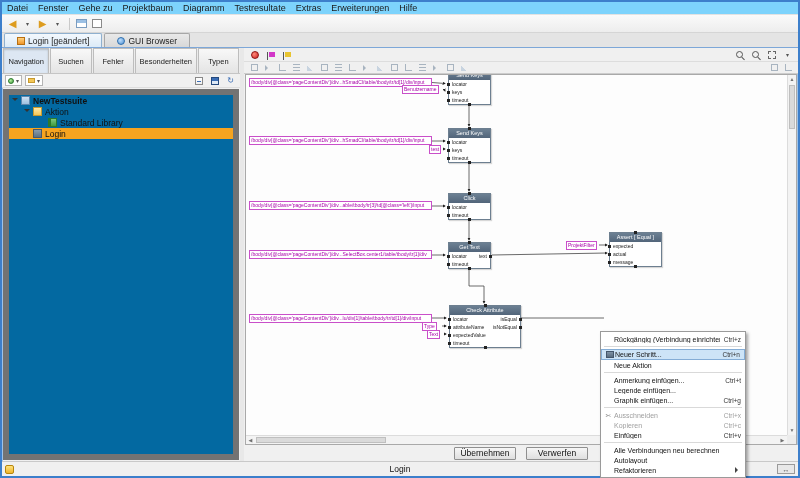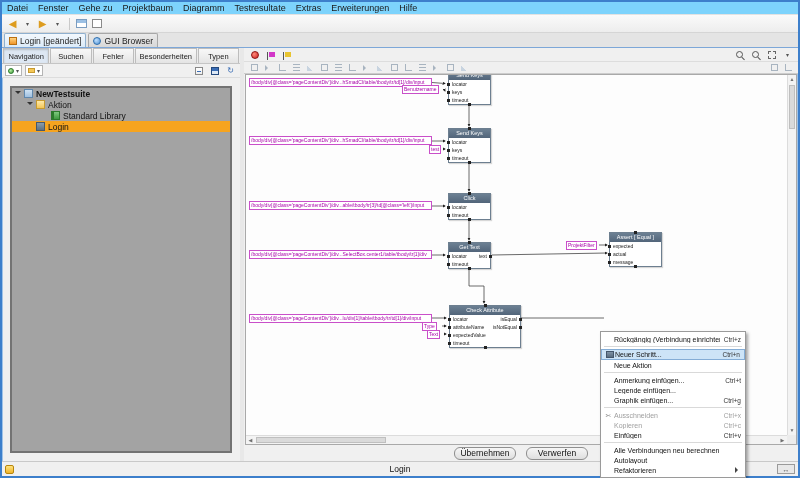--- a/index.html
+++ b/index.html
@@ -17,47 +17,47 @@
 
 .toolbar-main{height:18px;flex:0 0 auto;display:flex;align-items:center;gap:2px;padding:0 4px;background:linear-gradient(#fafafa,#ededed);border-bottom:1px solid #d5d5d5}
 .tbn{height:14px;min-width:13px;display:flex;align-items:center;justify-content:center}
 .garr{font-size:10px;color:#dd9c1f;line-height:1}
 .caret{font-size:6px;color:#555;line-height:1}
 .tsep{width:1px;height:12px;background:#c9c9c9;margin:0 3px}
 .ic-window{width:11px;height:9px;border:1px solid #7a9cc0;background:linear-gradient(#9cc0e4 3px,#fff 3px)}
 .ic-grid{width:10px;height:9px;border:1px solid #8a8a8a;background:linear-gradient(#fff,#fff),repeating-linear-gradient(#bcd 0 1px,transparent 1px 3px)}
 
 .dtabs{height:15px;flex:0 0 auto;display:flex;align-items:flex-end;background:#e4e4e4;padding:1px 2px 0;gap:2px;border-bottom:1px solid #7da7d8}
-.dtab{height:14px;display:flex;align-items:center;gap:3px;padding:0 4px;font-size:8.5px;color:#222;border:1px solid #a7a7a7;border-bottom:none;background:linear-gradient(#e9e9e9,#d8d8d8);border-radius:2px 2px 0 0;white-space:nowrap}
+.dtab{height:14px;display:flex;align-items:center;gap:3px;padding:0 12px;font-size:8.5px;color:#222;border:1px solid #a7a7a7;border-bottom:none;background:linear-gradient(#e9e9e9,#d8d8d8);border-radius:2px 2px 0 0;white-space:nowrap}
 .dtab.act{background:linear-gradient(#f3f8fd,#dcebf8);border-color:#8fb0cf}
 .dtic{width:8px;height:8px;flex:0 0 auto}
 .dtic.login{background:linear-gradient(#ffd27f,#f0962a);border:1px solid #b86f12}
 .dtic.gui{background:radial-gradient(circle at 35% 35%,#bfe0ff,#4f8fd0);border:1px solid #2f6fae;border-radius:50%}
 
 .main{flex:1;display:flex;min-height:0}
 .left-panel{width:238px;flex:0 0 auto;display:flex;flex-direction:column;min-height:0}
 .splitter{width:4px;flex:0 0 auto;background:#e8e8e8}
 .right-panel{flex:1;display:flex;flex-direction:column;min-width:0;min-height:0}
 
-.ptabs{display:flex;height:16px;flex:0 0 auto;background:#ececec;border-bottom:1px solid #c5c5c5;padding:0 1px;gap:1px}
+.ptabs{display:flex;height:26px;flex:0 0 auto;background:#ececec;border-bottom:1px solid #c5c5c5;padding:0 1px;gap:1px}
 .ptab{flex:1;display:flex;align-items:center;justify-content:center;font-size:7.5px;color:#222;background:linear-gradient(#f8f8f8,#e4e4e4);border:1px solid #bdbdbd;border-bottom:none;white-space:nowrap;overflow:hidden;padding:0 2px}
 .ptab.sel{background:#dde7f3;box-shadow:inset 0 1px 2px rgba(0,0,0,.18)}
 .lt0{flex-grow:1.15}.lt3{flex-grow:1.6}
 
 .ltoolbar{height:14px;flex:0 0 auto;display:flex;align-items:center;gap:3px;padding:0 3px;background:#f0f0f0;border-bottom:1px solid #ddd}
 .combo{height:11px;display:flex;align-items:center;gap:2px;padding:0 2px;border:1px solid #b5b5b5;background:#fff}
 .dot-green{width:6px;height:6px;border-radius:50%;background:radial-gradient(circle at 35% 35%,#b8f0a0,#3f9a3f);border:1px solid #2c7a2c}
 .ic-mini-folder{width:7px;height:5px;background:#f4c757;border:1px solid #c79a2f}
 .flexsp{flex:1}
 .ic-floppy{width:8px;height:8px;background:#3a6db5;border:1px solid #24497e;box-shadow:inset 0 -3px 0 #dce8f5}
 .ic-plusbox{width:8px;height:8px;border:1px solid #888;background:linear-gradient(#fff,#eee);position:relative}
 .ic-plusbox::before{content:"";position:absolute;left:1.5px;top:3px;width:4px;height:1px;background:#3a6db5}
 .ic-reload{font-size:8px;color:#3a6db5;line-height:1}
 
-.tree{flex:1;background:#a3a3a3;border:2px solid #737373;margin:8px;overflow:hidden}
+.tree{flex:1;background:#0369a1;border:6px solid #737373;margin:1px;overflow:hidden}
 .trow{display:flex;align-items:center;height:11px;padding-left:3px;white-space:nowrap}
 .trow.l1{padding-left:15px}.trow.l2{padding-left:30px}
 .trow.sel{background:#f6a41f}
 .tw{width:9px;flex:0 0 auto;position:relative;height:9px}
 .tw.down::before{content:"";position:absolute;top:2px;left:0;border:3.5px solid transparent;border-top-color:#333}
 .ticn{width:9px;height:9px;margin-right:3px;flex:0 0 auto}
 .ticn.suite{background:linear-gradient(#cfe2f3,#9fc0e0);border:1px solid #5f87ad}
 .ticn.folder{background:linear-gradient(#ffe9a8,#f4c757);border:1px solid #c79a2f}
 .ticn.lib{background:linear-gradient(#7ec97e,#3f9a3f);border:1px solid #2c7a2c;box-shadow:inset 2px 0 0 #2c7a2c}
 .ticn.diag{background:linear-gradient(#8a9cab,#5d7183);border:1px solid #47596b}
@@ -100,21 +100,21 @@
 .sa{position:absolute;font-size:5px;color:#707070;text-align:center}
 .vsb .sa{left:0;width:8px;height:9px;line-height:9px}
 .sa.up{top:0}.sa.dn{bottom:0}
 .hsb .sa{top:0;height:8px;width:9px;line-height:8px}
 .sa.lf{left:0}.sa.rt{right:0}
 .vth{position:absolute;left:1px;right:1px;top:10px;height:44px;background:#dadada;border:1px solid #bfbfbf}
 .hth{position:absolute;top:1px;bottom:1px;left:10px;width:130px;background:#dadada;border:1px solid #bfbfbf}
 .sbc{position:absolute;right:0;bottom:0;width:9px;height:9px;background:#ececec}
 
 .applyrow{height:16px;flex:0 0 auto;display:flex;align-items:center;justify-content:center;gap:10px;background:#f0f0f0}
-.abtn{height:13px;min-width:62px;font-size:8.5px;font-family:inherit;background:linear-gradient(#f6f6f6,#dfdfdf);border:1px solid #8f8f8f;border-radius:6px;color:#111}
+.abtn{height:13px;min-width:62px;font-size:8.5px;font-family:inherit;background:linear-gradient(#f6f6f6,#dfdfdf);border:1px solid #8f8f8f;border-radius:1px;color:#111}
 
 .statusbar{height:15px;flex:0 0 auto;border-top:1px solid #c9c9c9;background:#f0f0f0;position:relative;display:flex;align-items:center}
 .sb-ic{width:9px;height:9px;margin-left:3px;background:linear-gradient(#ffe37f,#f0b42a);border:1px solid #b8860b;border-radius:2px}
 .sb-text{position:absolute;left:50%;transform:translateX(-50%);font-size:8.5px;color:#111}
 .sb-grip{position:absolute;right:3px;top:2px;width:18px;height:10px;border:1px solid #9a9a9a;background:#e8e8e8;font-size:7px;line-height:9px;text-align:center;color:#555}
 
 .cmenu{position:absolute;left:600px;top:331px;width:146px;background:#fff;border:1px solid #9a9a9a;box-shadow:2px 2px 3px rgba(0,0,0,.35);padding:2px 0;z-index:50}
 .cmi{display:flex;align-items:center;height:10px;padding:0 4px 0 2px;font-size:7px;color:#111}
 .cmi .ic{width:11px;flex:0 0 auto;display:flex;align-items:center;justify-content:center}
 .cmi .lb{flex:1;white-space:nowrap;overflow:hidden}

